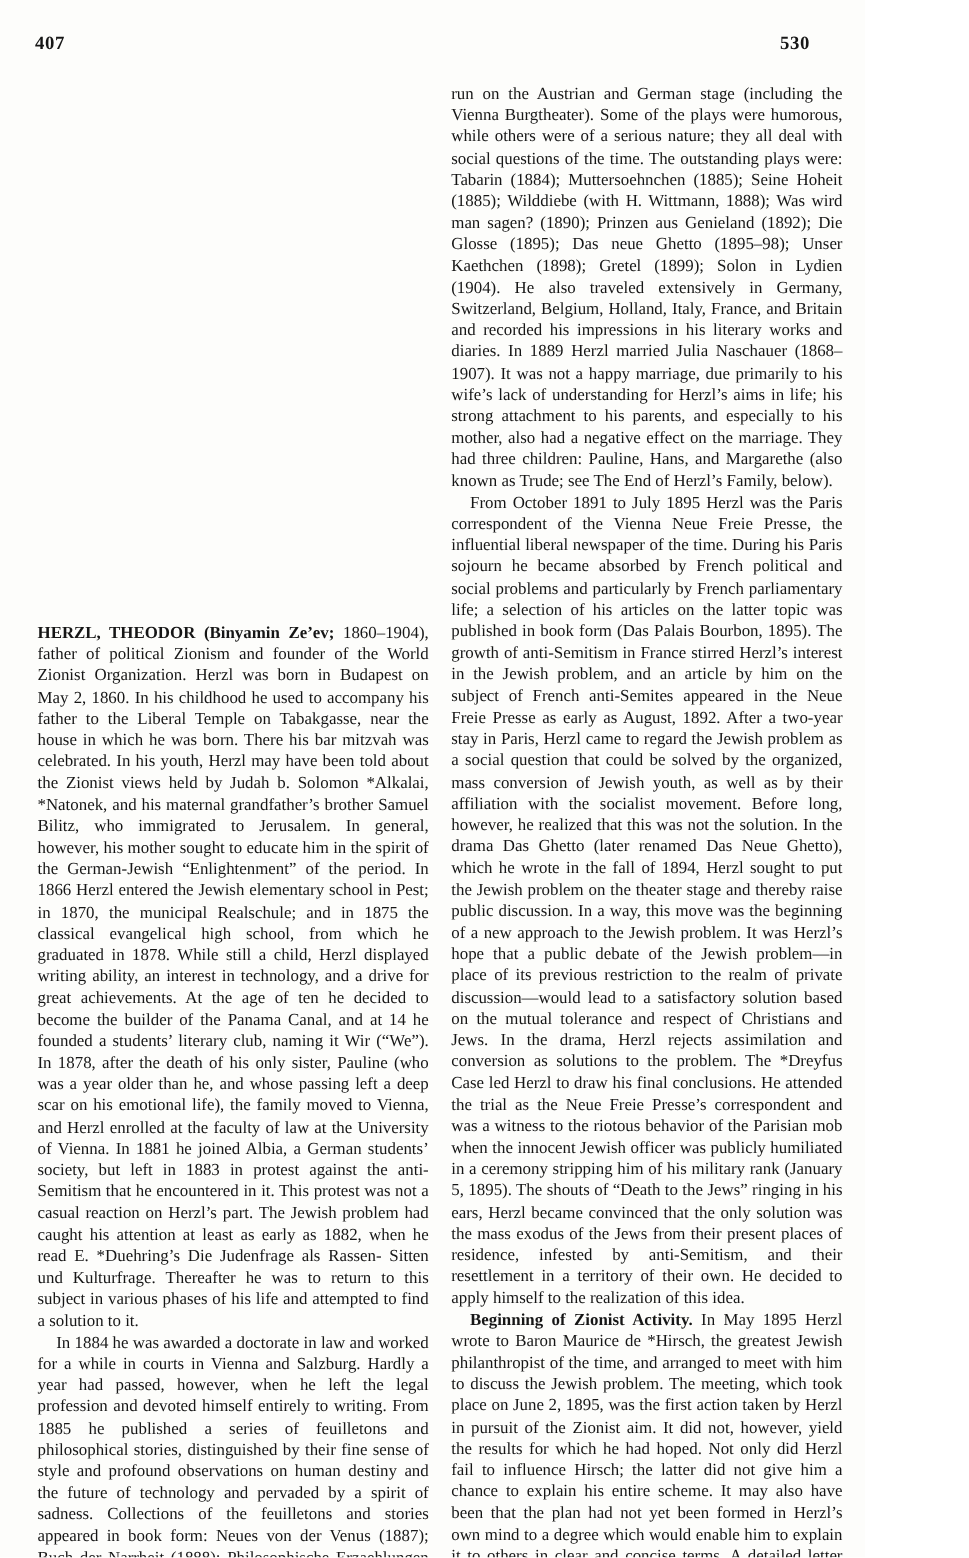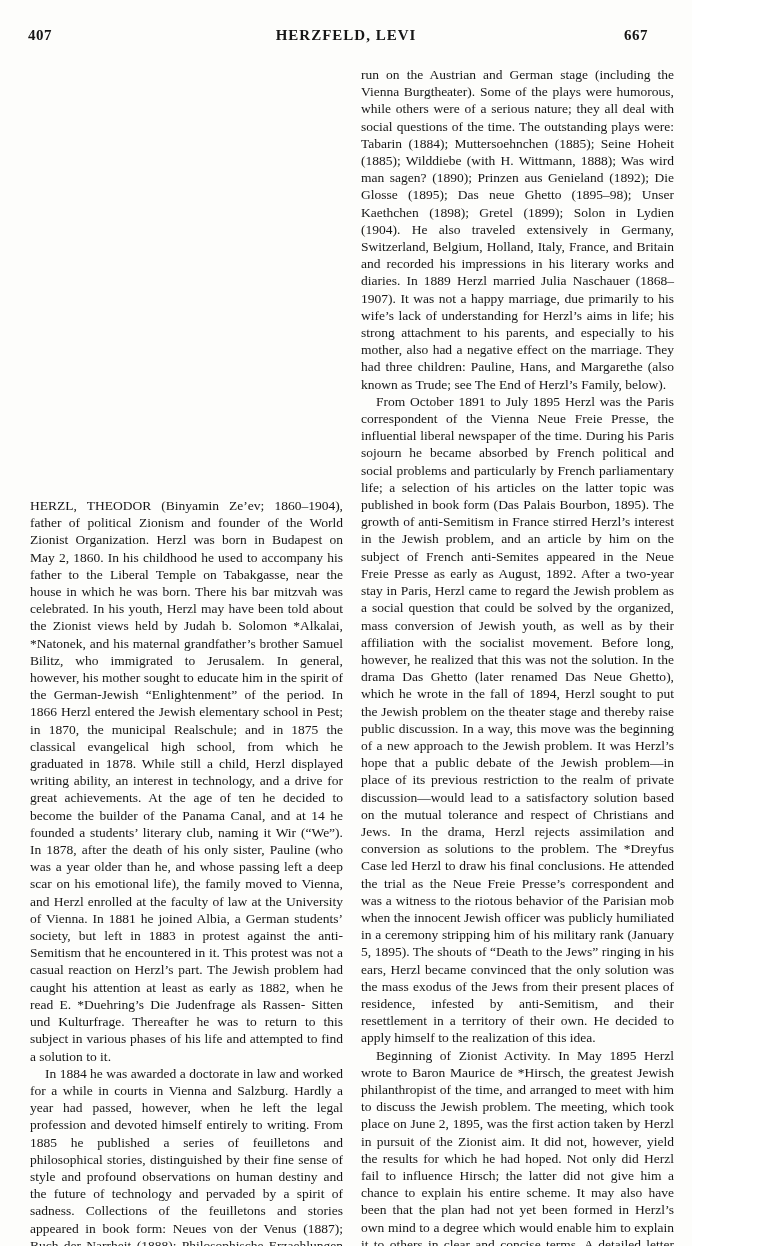--- a/index.html
+++ b/index.html
@@ -61,32 +61,31 @@
   .col-spacer {
     height: 431px;
   }
   .para {
     margin: 0;
     padding: 0;
   }
   .para.indented {
     text-indent: 15px;
   }
-  .seg-bold   { font-weight: normal; }
+  .seg-bold   { font-weight: bold; }
   .seg-italic { }
 </style>
 </head>
 <body>
 
 <div class="page" style="background: rgb(253, 253, 251); color: rgb(22, 22, 22);">
 
   <header class="page-header">
     <span class="page-number left">407</span>
-    <span class="running-title">HERZFELD, LEVI</span>
-    <span class="page-number right">667</span>
+    <span class="page-number right">530</span>
   </header>
 
   <div class="columns">
 
     <div class="column">
       <div class="col-spacer"></div>
       <p class="para"><span class="seg-bold">HERZL, THEODOR (Binyamin Ze’ev; </span><span>1860–1904), father of political Zionism and founder of the World Zionist Organization. Herzl was born in Budapest on May 2, 1860. In his childhood he used to accompany his father to the Liberal Temple on Tabakgasse, near the house in which he was born. There his bar mitzvah was celebrated. In his youth, Herzl may have been told about the Zionist views held by Judah b. Solomon *Alkalai, *Natonek, and his maternal grandfather’s brother Samuel Bilitz, who immigrated to Jerusalem. In general, however, his mother sought to educate him in the spirit of the German-Jewish “Enlightenment” of the period. In 1866 Herzl entered the Jewish elementary school in Pest; in 1870, the municipal Realschule; and in 1875 the classical evangelical high school, from which he graduated in 1878. While still a child, Herzl displayed writing ability, an interest in technology, and a drive for great achievements. At the age of ten he decided to become the builder of the Panama Canal, and at 14 he founded a students’ literary club, naming it </span><span class="seg-italic">Wir</span><span> (“We”). In 1878, after the death of his only sister, Pauline (who was a year older than he, and whose passing left a deep scar on his emotional life), the family moved to Vienna, and Herzl enrolled at the faculty of law at the University of Vienna. In 1881 he joined Albia, a German students’ society, but left in 1883 in protest against the anti-Semitism that he encountered in it. This protest was not a casual reaction on Herzl’s part. The Jewish problem had caught his attention at least as early as 1882, when he read E. *Duehring’s </span><span class="seg-italic">Die Judenfrage als Rassen- Sitten und Kulturfrage</span><span>. Thereafter he was to return to this subject in various phases of his life and attempted to find a solution to it.</span></p>
       <p class="para indented"><span>In 1884 he was awarded a doctorate in law and worked for a while in courts in Vienna and Salzburg. Hardly a year had passed, however, when he left the legal profession and devoted himself entirely to writing. From 1885 he published a series of feuilletons and philosophical stories, distinguished by their fine sense of style and profound observations on human destiny and the future of technology and pervaded by a spirit of sadness. Collections of the feuilletons and stories appeared in book form: </span><span class="seg-italic">Neues von der Venus</span><span> (1887); </span><span class="seg-italic">Buch der Narrheit</span><span> (1888); </span><span class="seg-italic">Philosophische Erzaehlungen</span><span> (1900, 1919²); </span><span class="seg-italic">Feuilletons</span><span> (2 vols.; 1903, 1911). He also wrote plays, some of which had a successful</span></p>
     </div>
 

